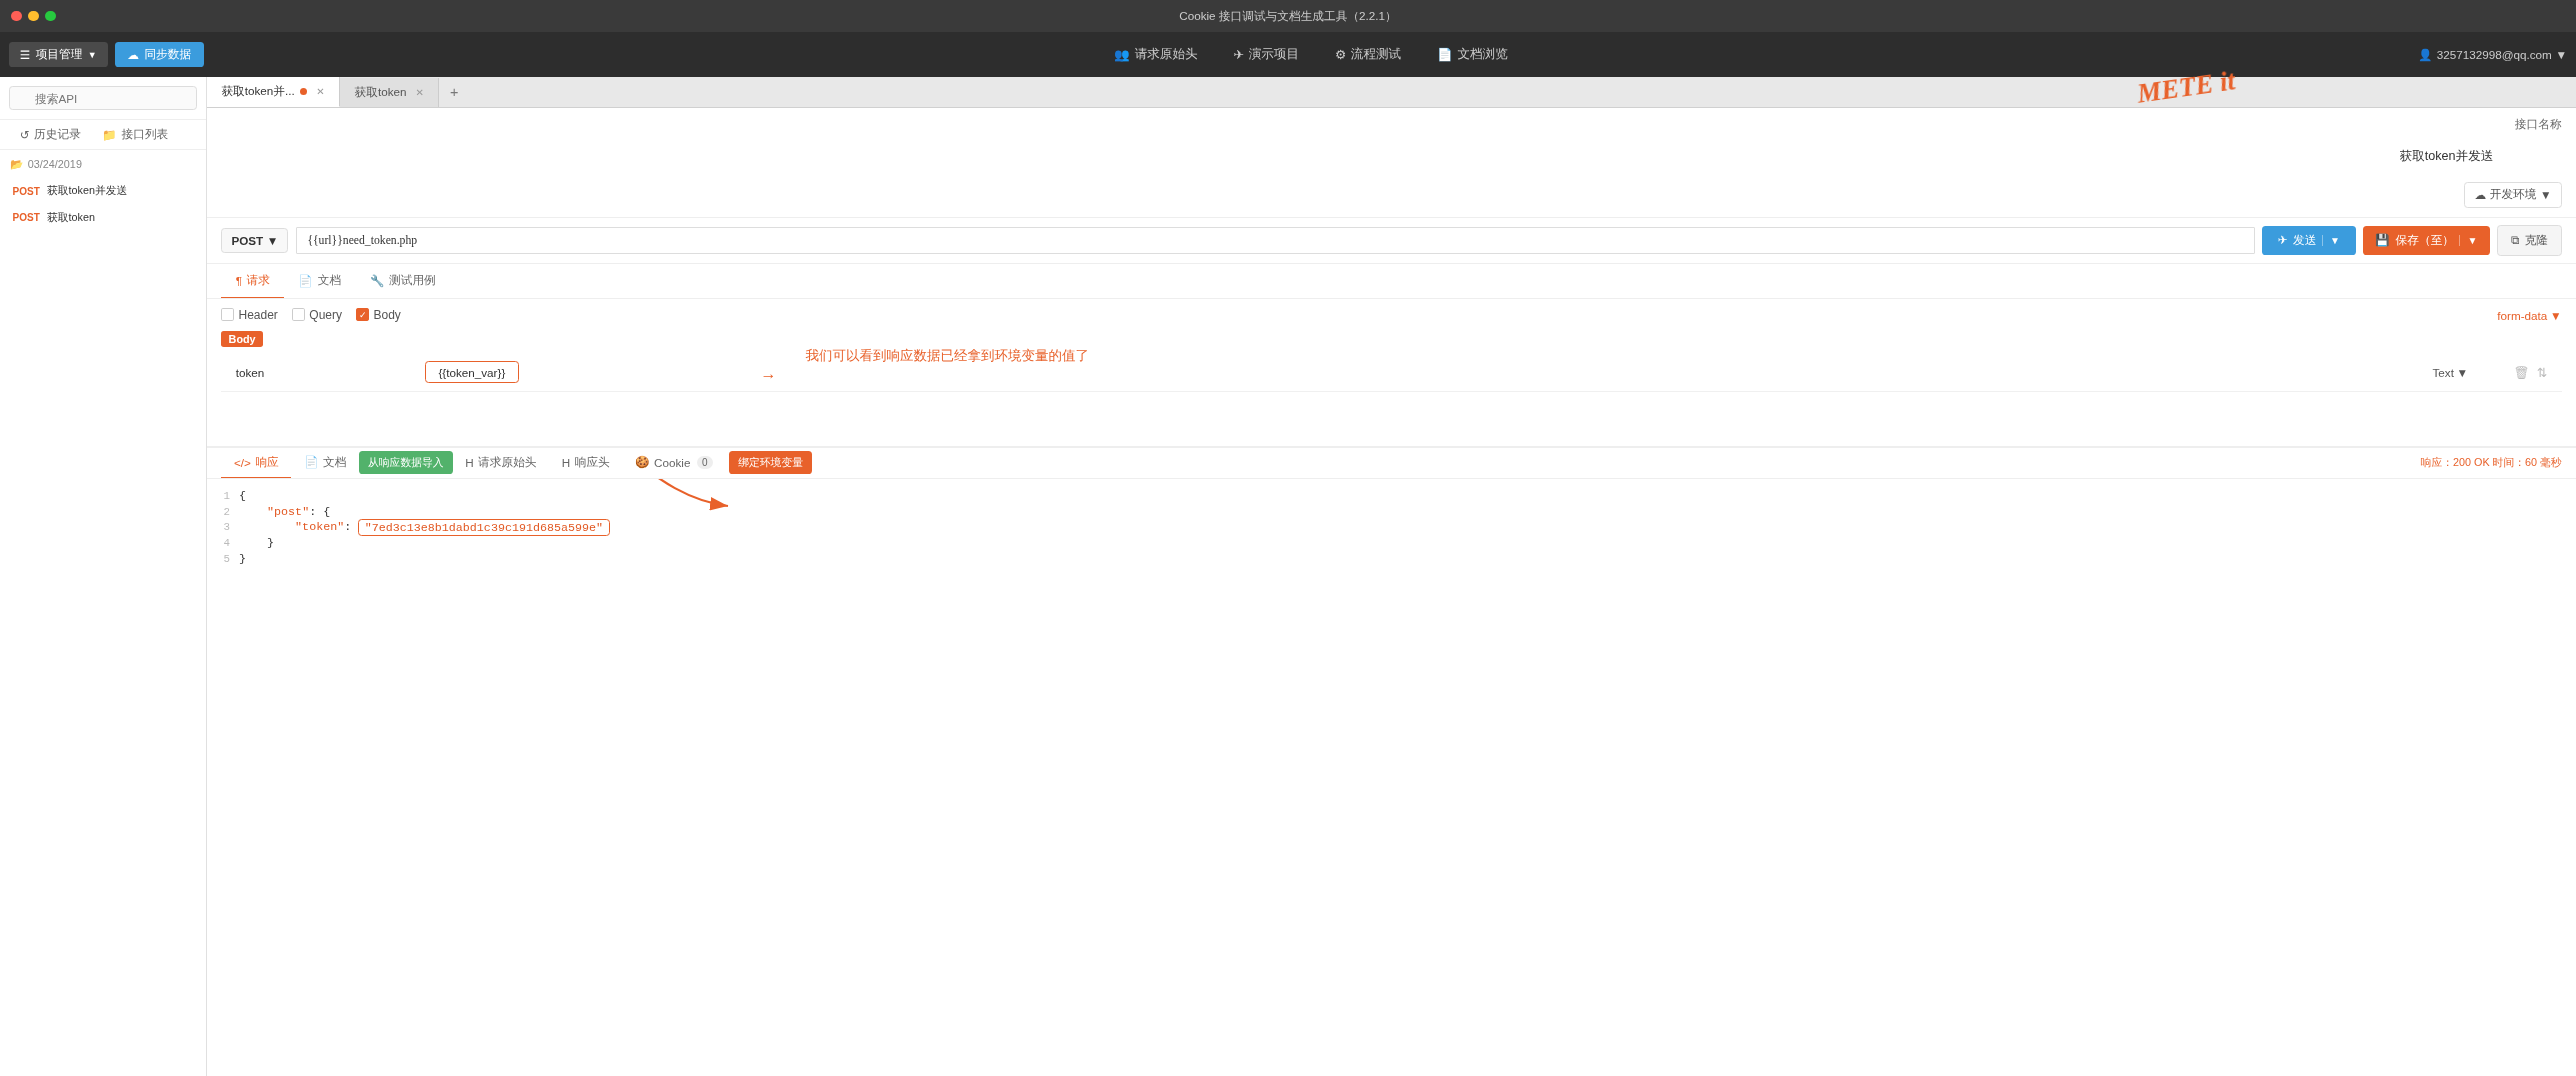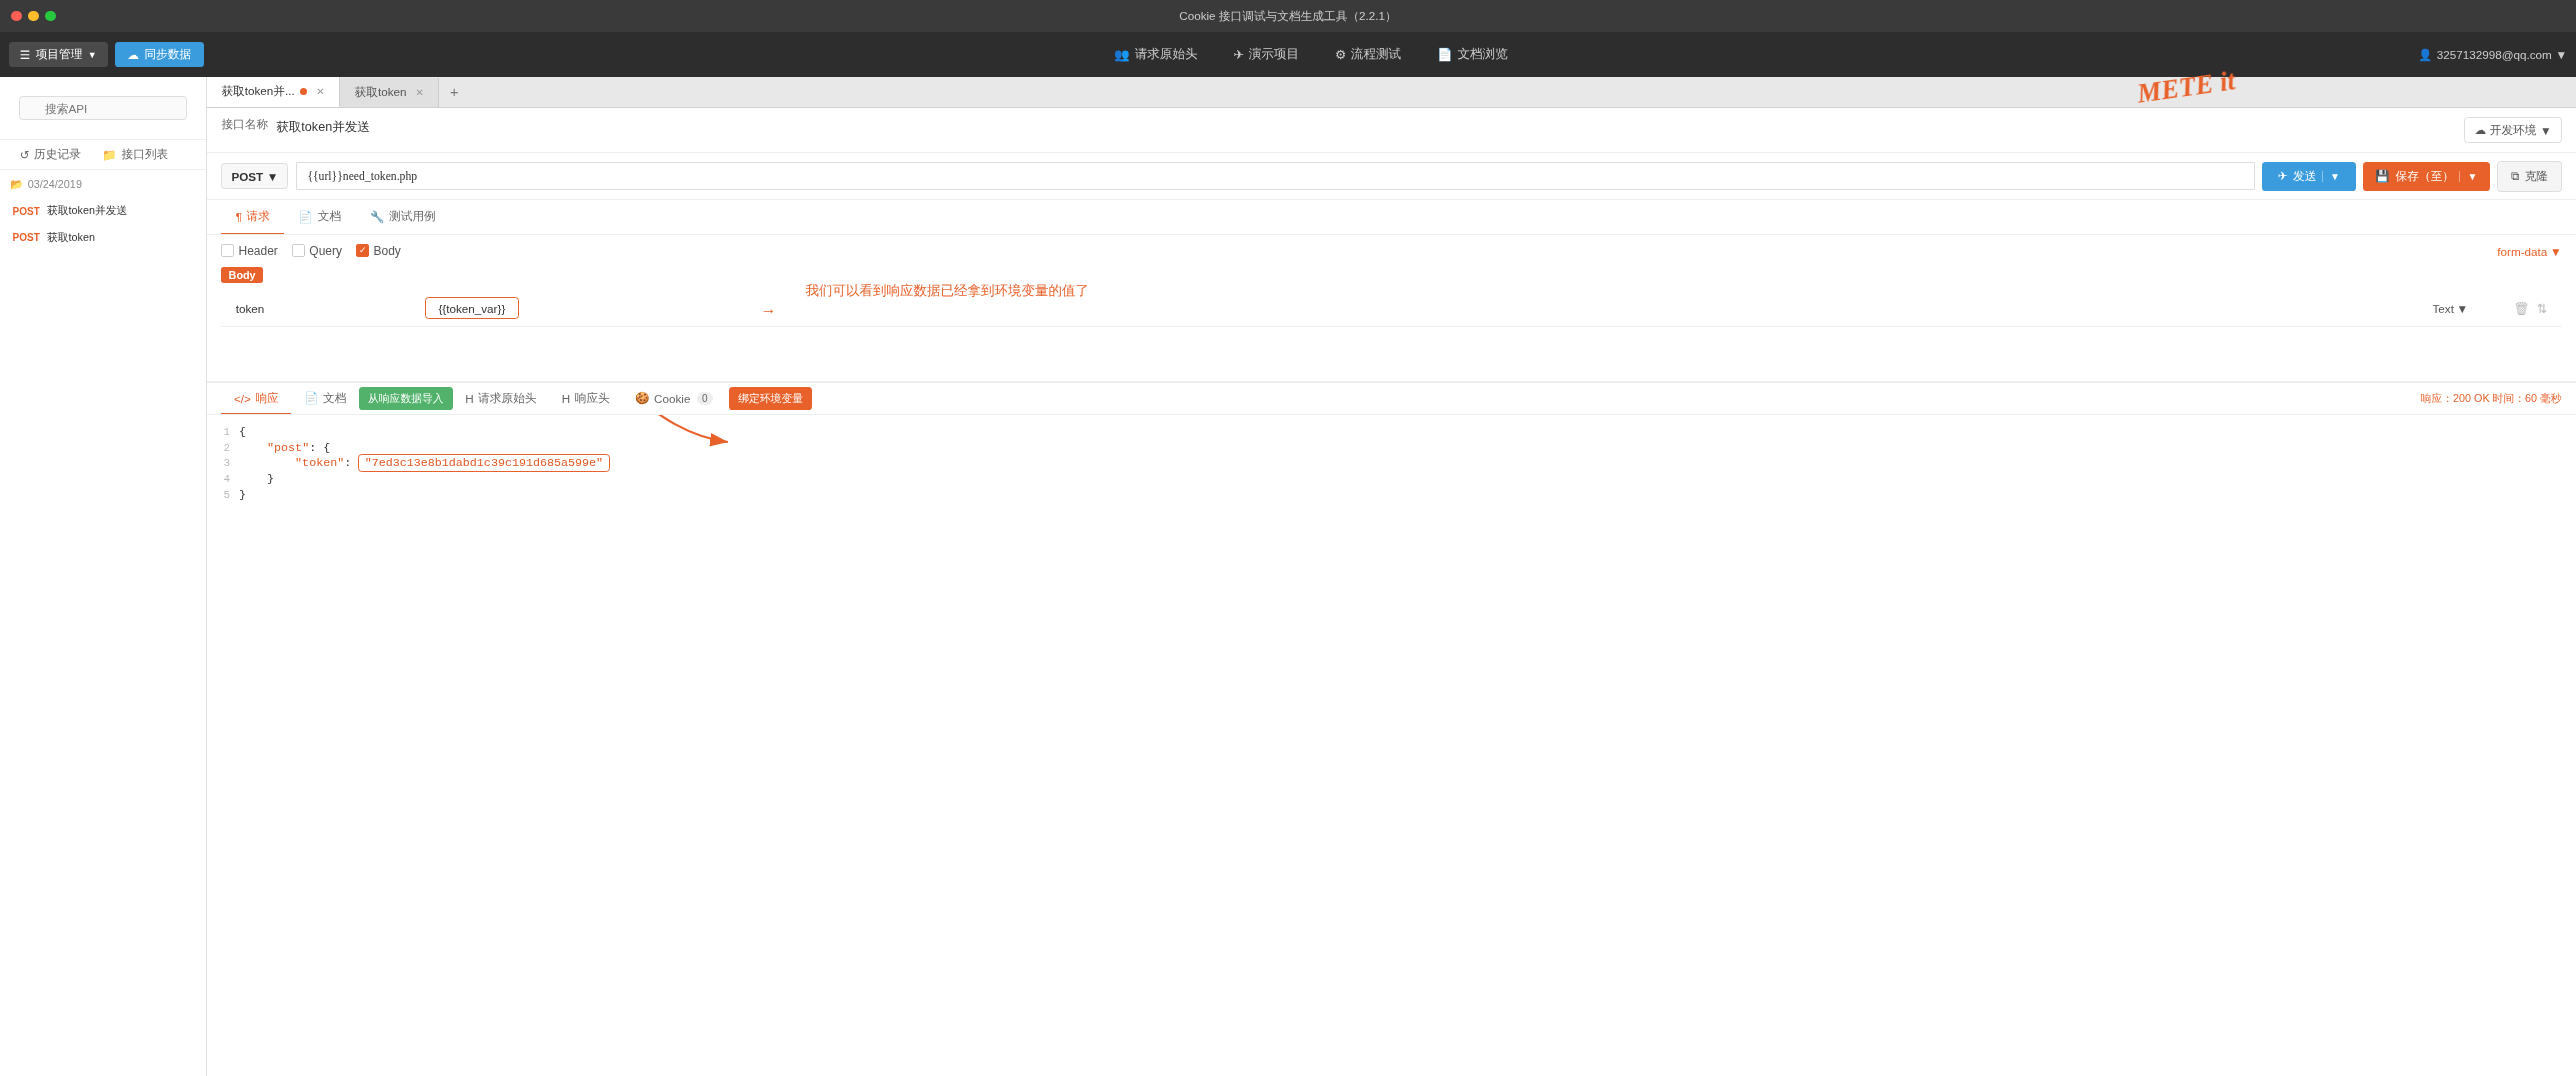--- a/index.html
+++ b/index.html
@@ -97,21 +97,21 @@
     
     .sidebar {
       width: 207px;
       background: #fff;
       border-right: 0.9px solid #e0e0e0;
       display: flex;
       flex-direction: column;
       flex-shrink: 0;
     }
     .search-box {
-      padding: 19px;
+      padding: 9px;
       border-bottom: 0.9px solid #eee;
     }
     .search-input {
       width: 100%;
       border: 0.9px solid #ddd;
       border-radius: 3.6px;
       padding: 4.5px 9px 4.5px 25px;
       font-size: 11.7px;
       outline: none;
       background: #fafafa;
@@ -215,22 +215,23 @@
       cursor: pointer;
       color: #777;
     }
 
     
     .request-panel {
       background: #fff;
       padding: 9px 14.4px;
       border-bottom: 0.9px solid #eee;
       display: flex;
-      align-items: flex-start;
-      gap: 8px;
+      align-items: flex-end;
+      gap: 14px;
+      flex-direction: column;
     }
     .api-name-label {
       font-size: 11.7px;
       color: #666;
       flex-shrink: 0;
     }
     .api-name-input {
       flex: 1;
       border: none;
       font-size: 12.6px;

